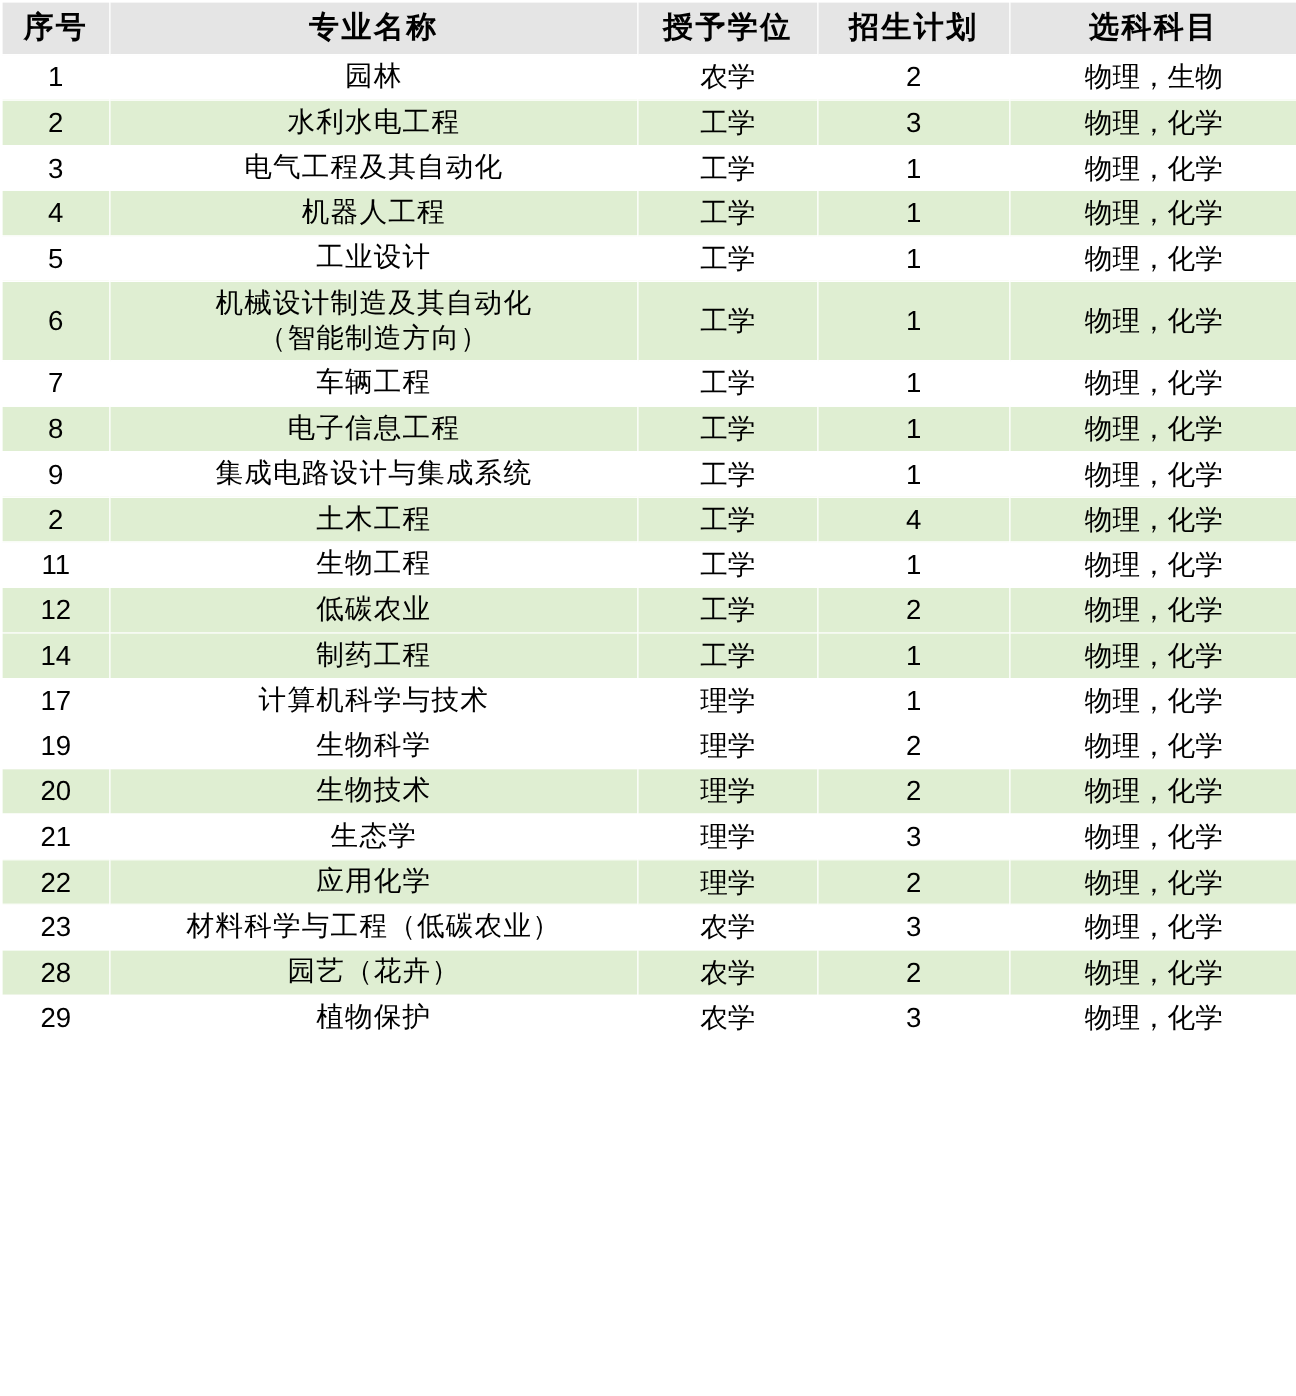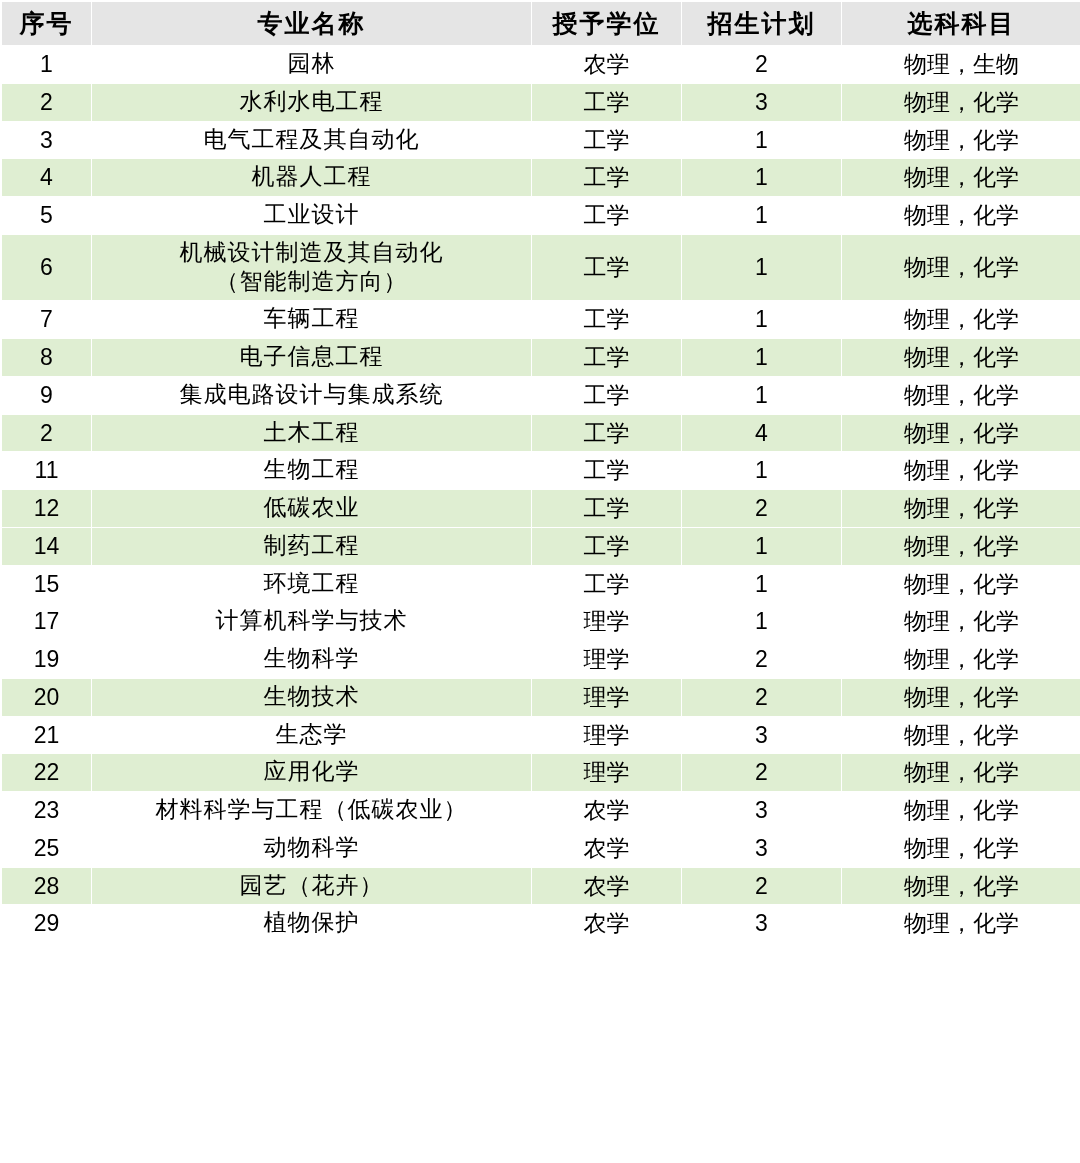--- a/index.html
+++ b/index.html
@@ -167,27 +167,20 @@
           <td>物理，化学</td>
         </tr>
         <tr class="row-even">
           <td>14</td>
           <td class="name-cell">制药工程</td>
           <td>工学</td>
           <td>1</td>
           <td>物理，化学</td>
         </tr>
         <tr class="row-odd">
-          <td>15</td>
-          <td class="name-cell">环境工程</td>
-          <td>工学</td>
-          <td>1</td>
-          <td>物理，化学</td>
-        </tr>
-        <tr class="row-odd">
           <td>17</td>
           <td class="name-cell">计算机科学与技术</td>
           <td>理学</td>
           <td>1</td>
           <td>物理，化学</td>
         </tr>
         <tr class="row-odd">
           <td>19</td>
           <td class="name-cell">生物科学</td>
           <td>理学</td>
@@ -211,27 +204,20 @@
         <tr class="row-even">
           <td>22</td>
           <td class="name-cell">应用化学</td>
           <td>理学</td>
           <td>2</td>
           <td>物理，化学</td>
         </tr>
         <tr class="row-odd">
           <td>23</td>
           <td class="name-cell">材料科学与工程（低碳农业）</td>
-          <td>农学</td>
-          <td>3</td>
-          <td>物理，化学</td>
-        </tr>
-        <tr class="row-odd">
-          <td>25</td>
-          <td class="name-cell">动物科学</td>
           <td>农学</td>
           <td>3</td>
           <td>物理，化学</td>
         </tr>
         <tr class="row-even">
           <td>28</td>
           <td class="name-cell">园艺（花卉）</td>
           <td>农学</td>
           <td>2</td>
           <td>物理，化学</td>

